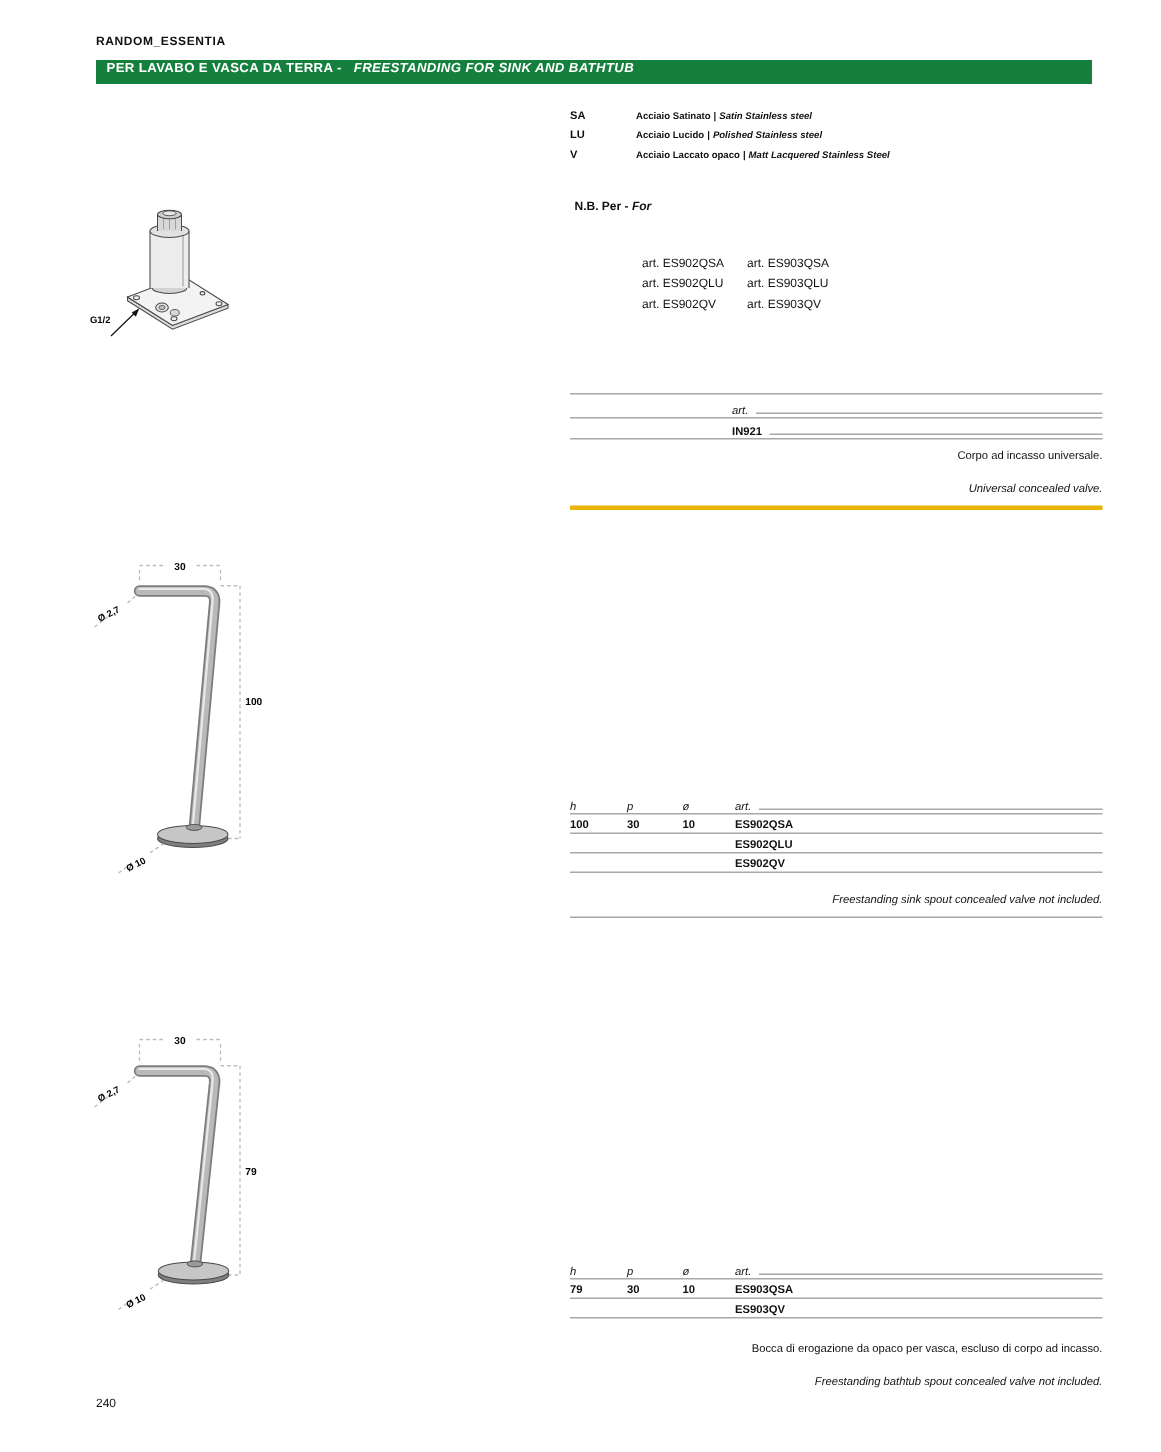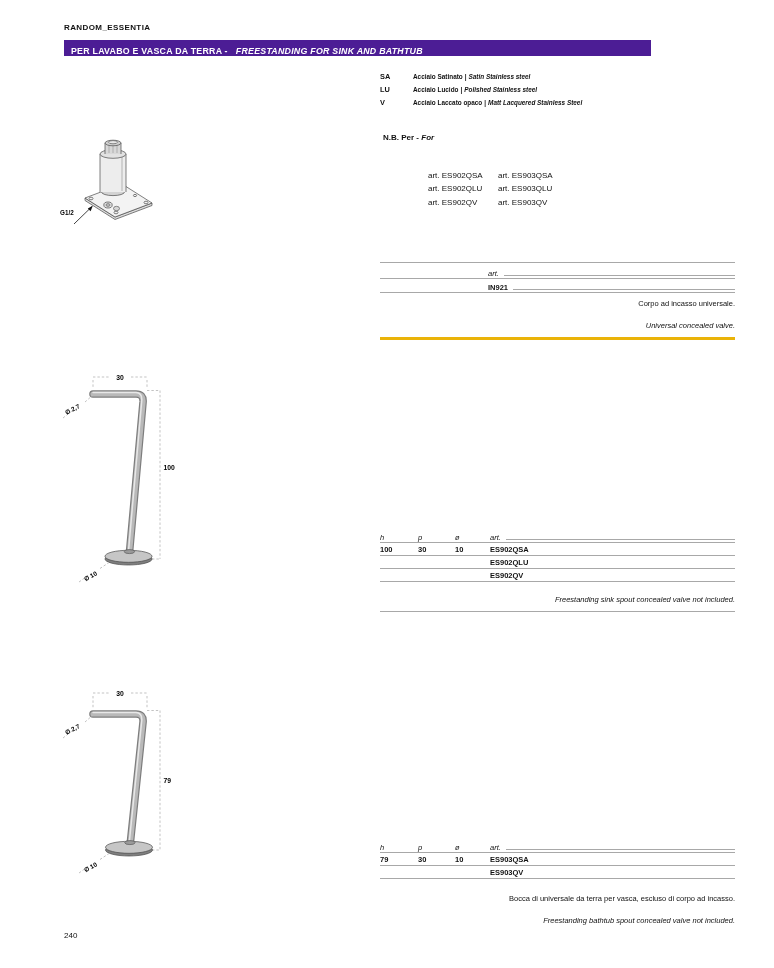--- a/index.html
+++ b/index.html
@@ -5,30 +5,30 @@
   html,body{margin:0;padding:0;}
   body{
     width:774px;height:968px;background:#ffffff;position:relative;
     font-family:"Liberation Sans", sans-serif;color:#111;overflow:hidden;
   }
   .abs{position:absolute;}
 
   
   .brand{left:64px;top:23px;font-size:8px;font-weight:700;letter-spacing:.4px;}
   .banner{
-    left:64px;top:40px;width:587px;height:16px;background:#4c1d95;color:#fff;
-    display:flex;align-items:flex-end;padding-left:7px;box-sizing:border-box;
+    left:64px;top:40px;width:664px;height:16px;background:#15803d;color:#fff;
+    display:flex;align-items:flex-start;padding-left:7px;box-sizing:border-box;
     font-size:8.8px;font-weight:700;letter-spacing:.25px;
   }
   .banner .en{font-style:italic;margin-left:8px;}
 
   
   .legend{left:380px;top:72px;width:350px;}
   .legend-row{display:flex;align-items:baseline;height:12.9px;}
-  .legend-code{width:33px;font-weight:700;font-size:7.4px;}
+  .legend-code{width:44px;font-weight:700;font-size:7.4px;}
   .legend-text{font-size:6.4px;font-weight:700;}
   .legend-text .sep{margin:0 2px;}
   .legend-text .en{font-style:italic;}
 
   
   .nb-head{left:383px;top:133px;font-size:8px;font-weight:700;}
   .nb-head .for{font-style:italic;}
   .nb-col{top:169px;font-size:8px;line-height:13.4px;margin-left:45px;}
   .nb-col1{left:383px;}
   .nb-col2{left:453px;}
@@ -277,18 +277,18 @@
     <span class="cd">10</span>
     <span class="ca">ES903QSA</span>
   </div>
   <div class="trow">
     <span class="ch"></span>
     <span class="cp"></span>
     <span class="cd"></span>
     <span class="ca">ES903QV</span>
   </div>
   <div class="tdesc">
-    <div class="d-it">Bocca di universale da terra per vasca, escluso di corpo ad incasso.</div>
+    <div class="d-it">Bocca di erogazione da opaco per vasca, escluso di corpo ad incasso.</div>
     <div class="d-en">Freestanding bathtub spout concealed valve not included.</div>
   </div>
 </div>
 
 <div class="abs pageno">240</div>
 
 </body></html>

